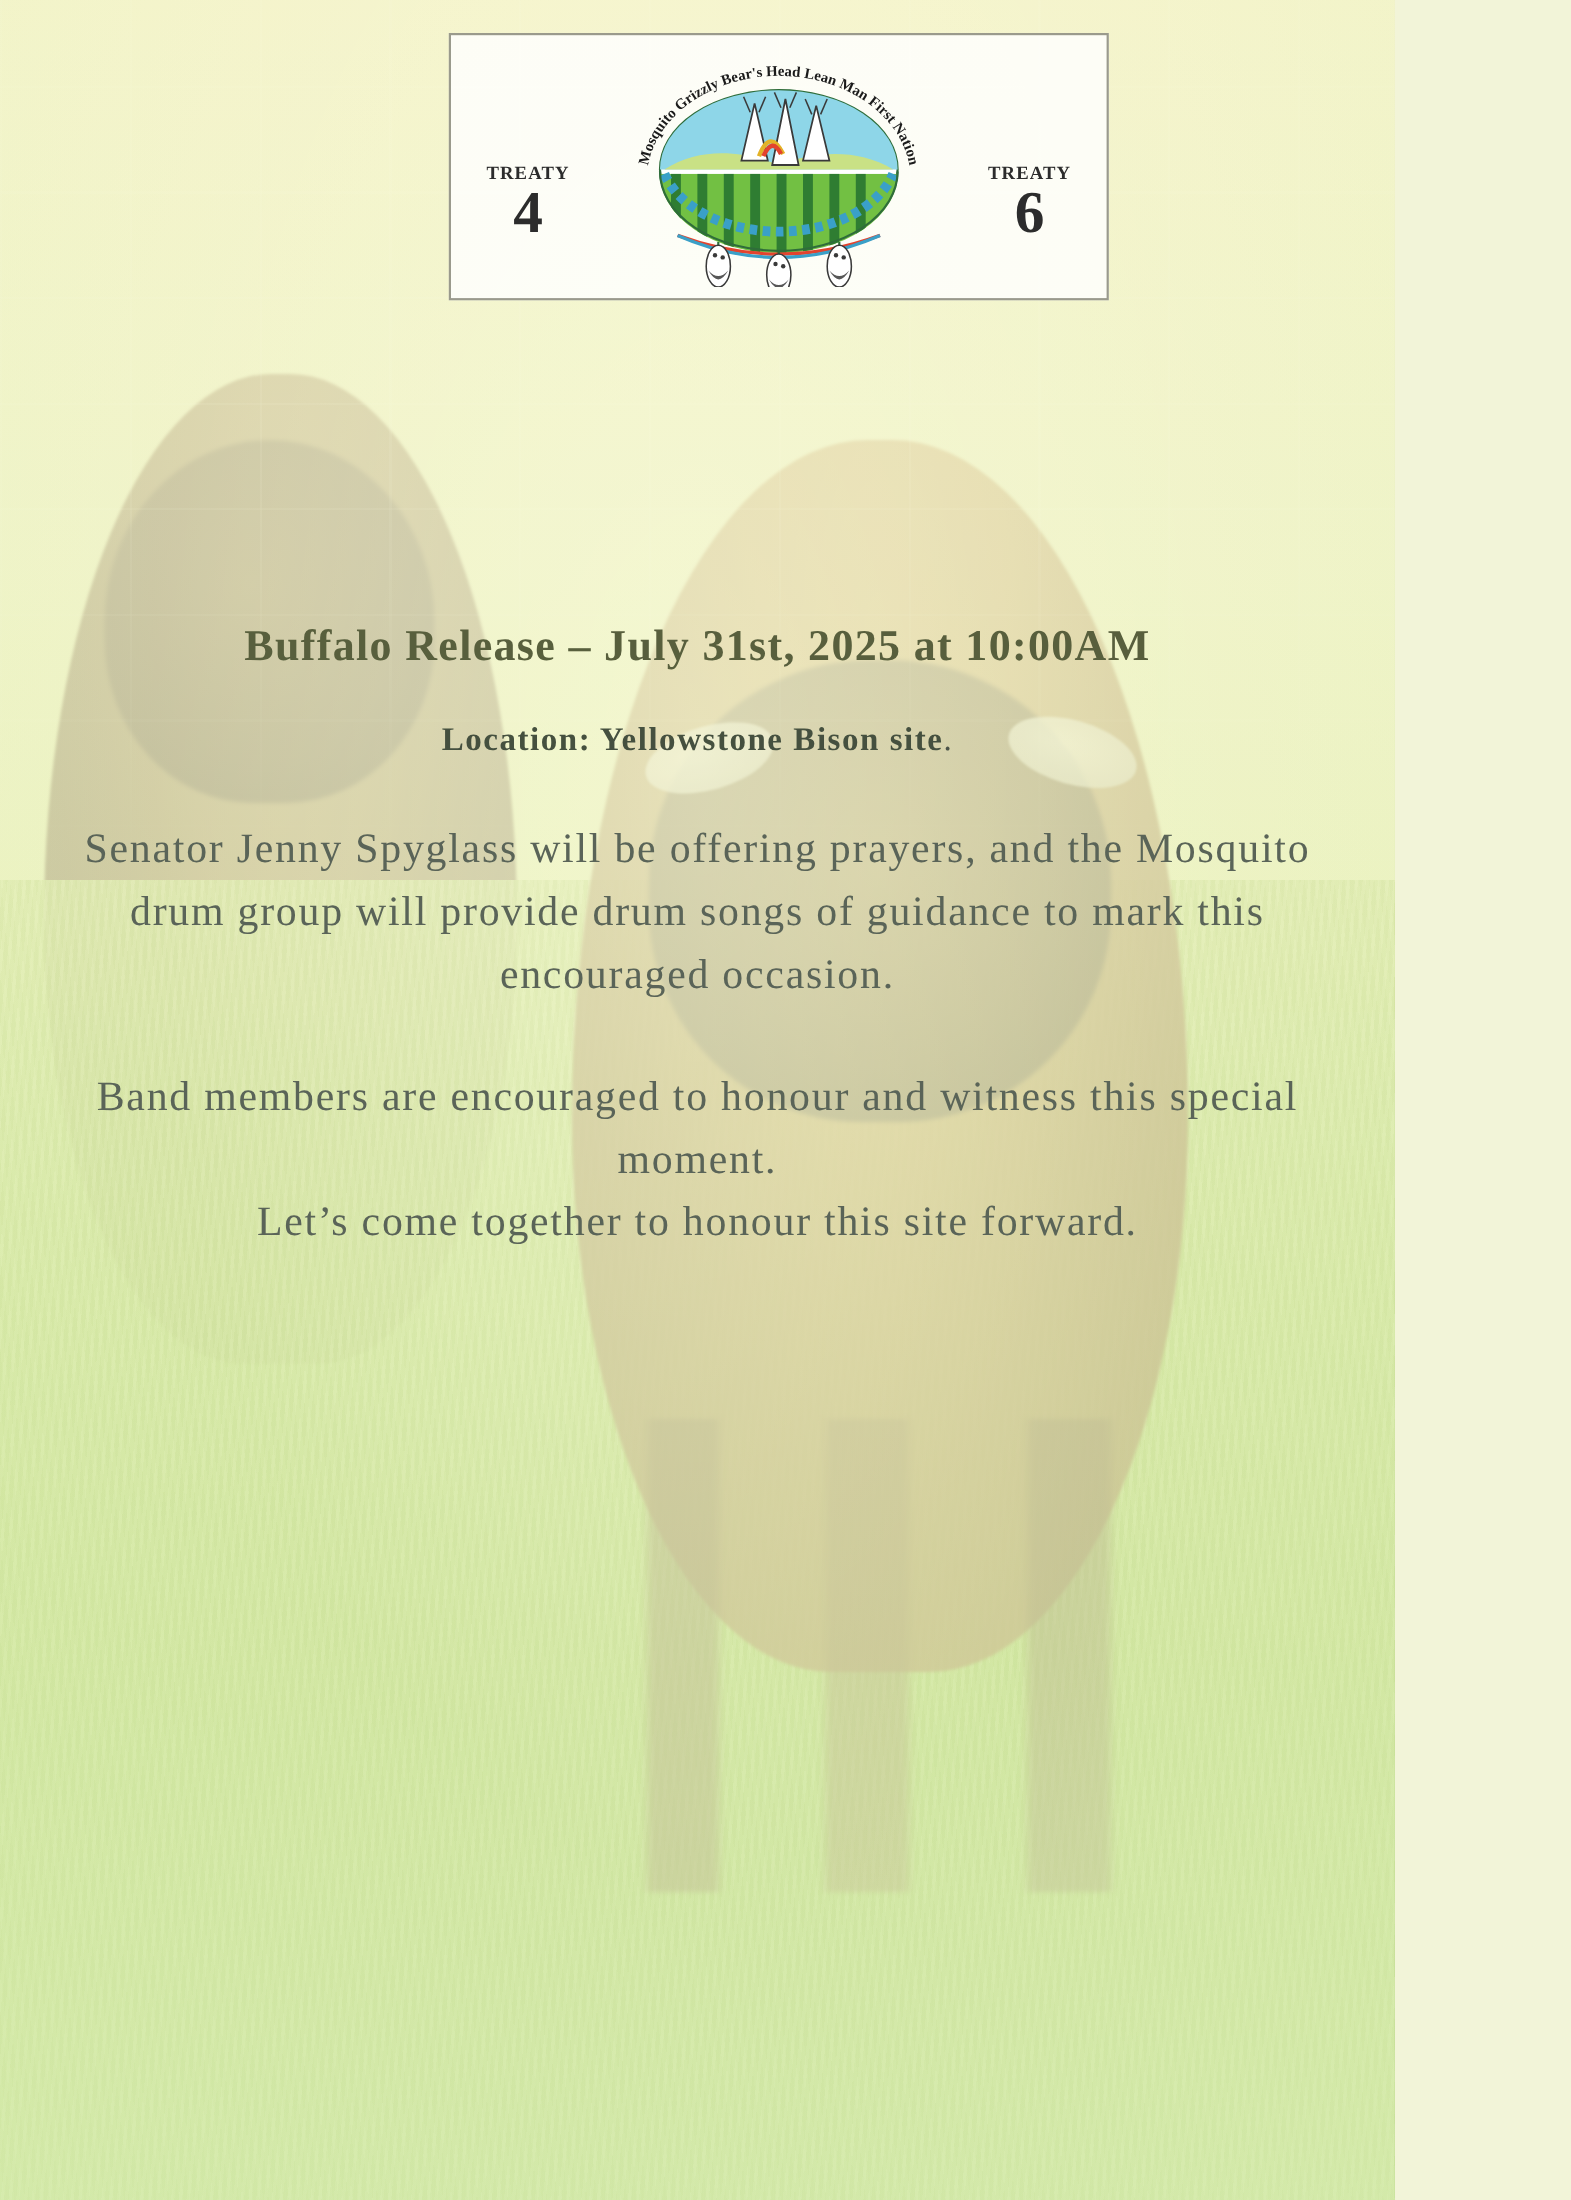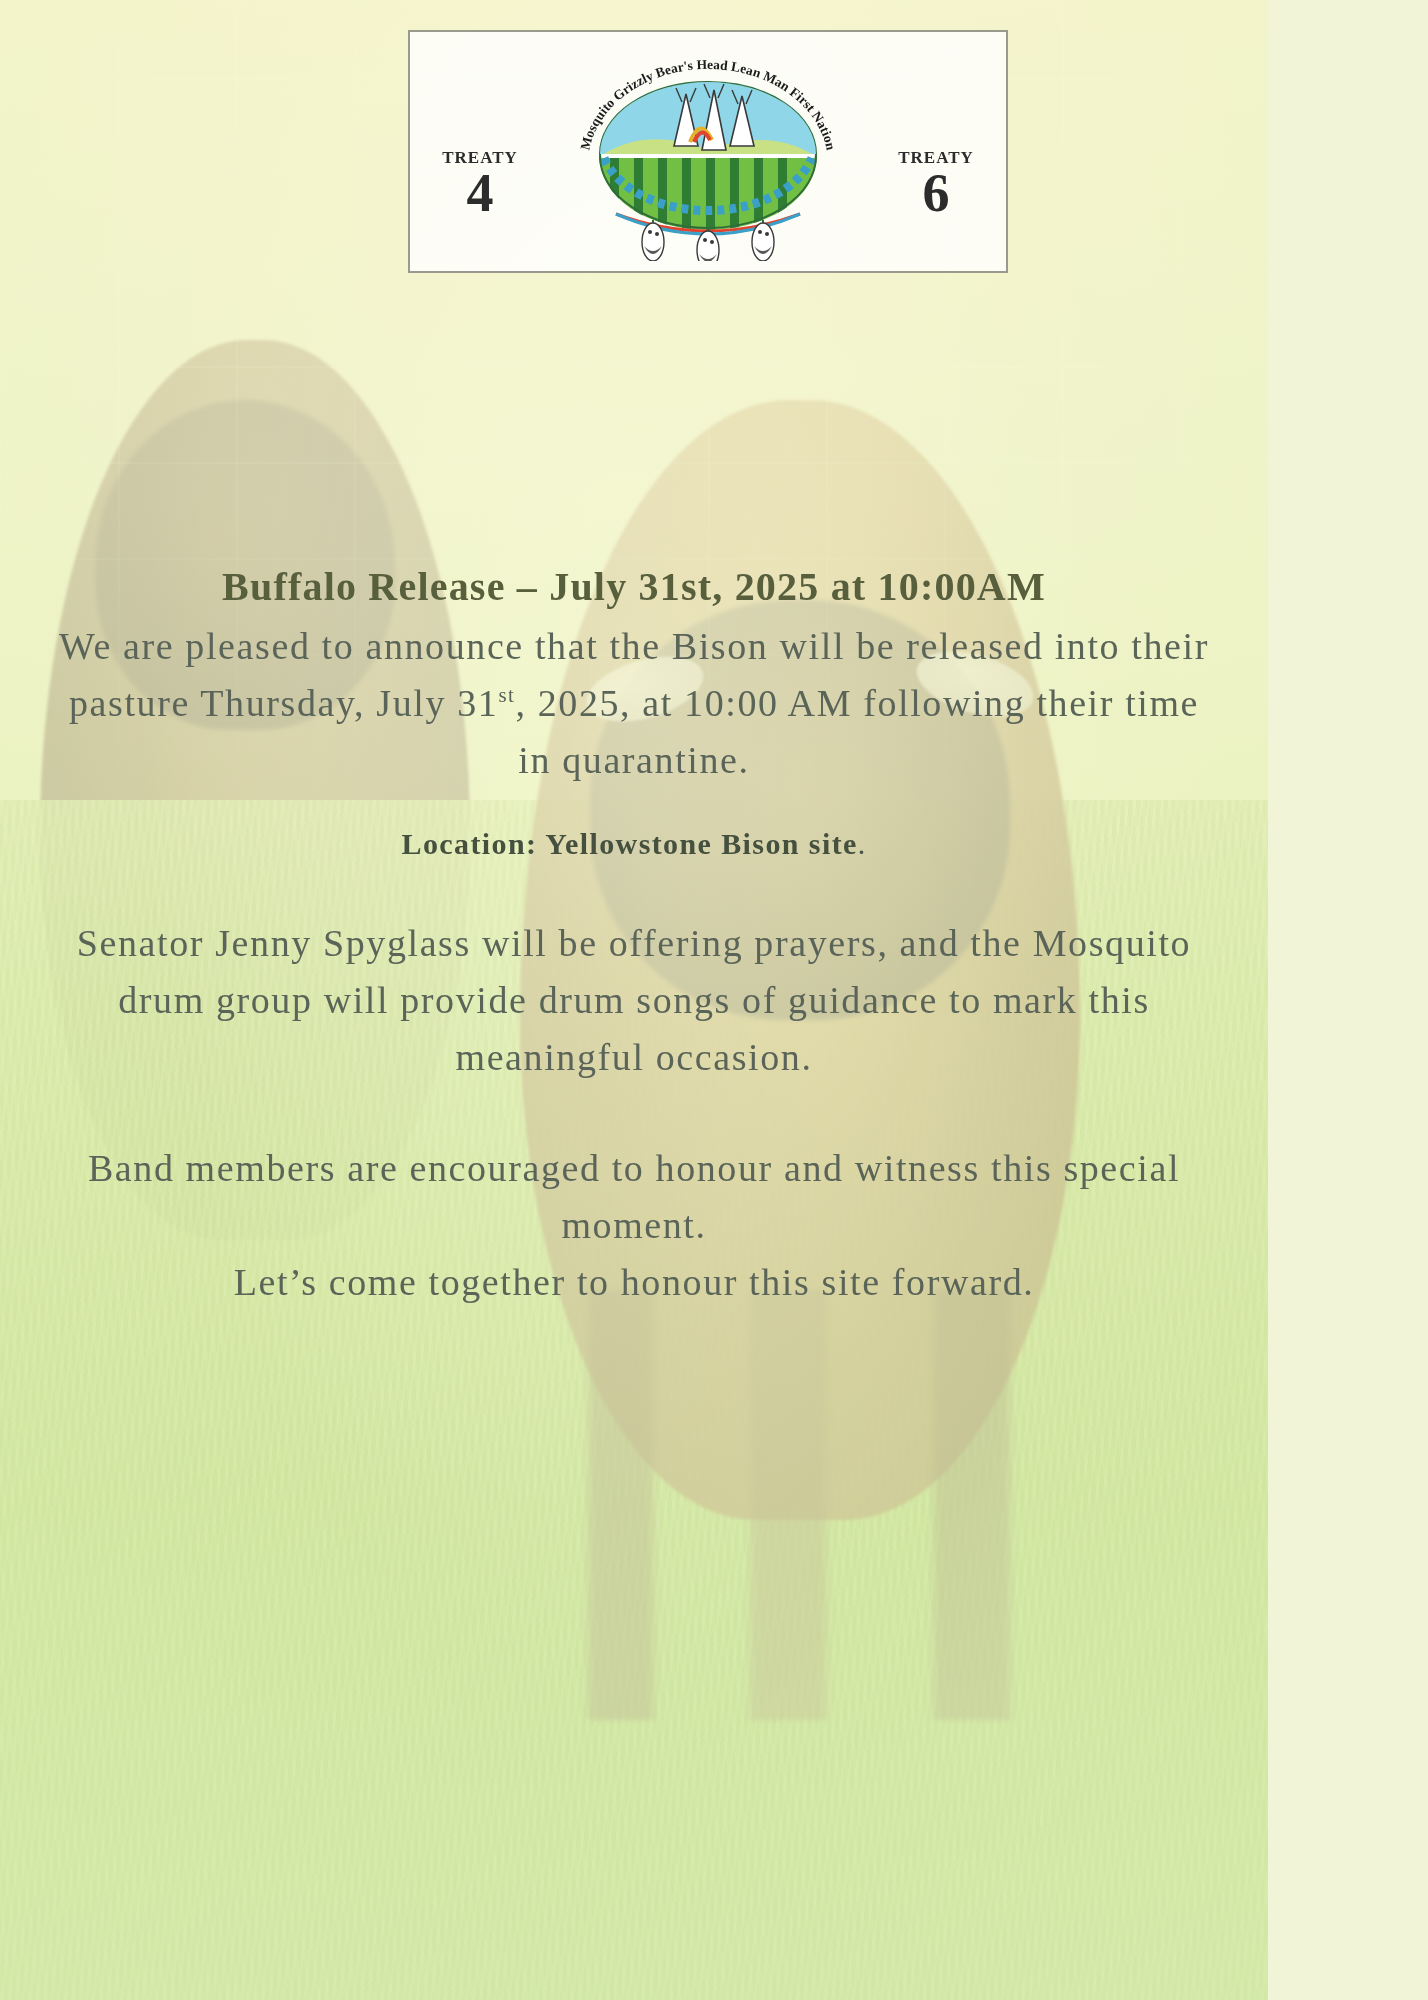--- a/index.html
+++ b/index.html
@@ -344,29 +344,28 @@
           </text>
         </svg>
       </div>
     </div>
   </div>
 
   <div class="content">
 
     <p class="headline">Buffalo Release – July 31st, 2025 at 10:00AM</p>
 
-    <p class="para"><span>We are pleased to announce that the Bison will be released into their pasture Thursday, July 31</span><sup>st</sup><span>, 2025, at 10:00 AM following their time in quarantine.</span></p>
 
     <div class="spacer-sm"></div>
 
     <p class="location"><b>Location: Yellowstone Bison site</b><span>.</span></p>
 
     <div class="spacer-md"></div>
 
-    <p class="para tight">Senator Jenny Spyglass will be offering prayers, and the Mosquito drum group will provide drum songs of guidance to mark this meaningful occasion.</p>
+    <p class="para tight">Senator Jenny Spyglass will be offering prayers, and the Mosquito drum group will provide drum songs of guidance to mark this encouraged occasion.</p>
 
     <div class="spacer-md"></div>
 
     <p class="para">Band members are encouraged to honour and witness this special moment.</p>
     <p class="para">Let’s come together to honour this site forward.</p>
 
   </div>
 
 </div>
 

